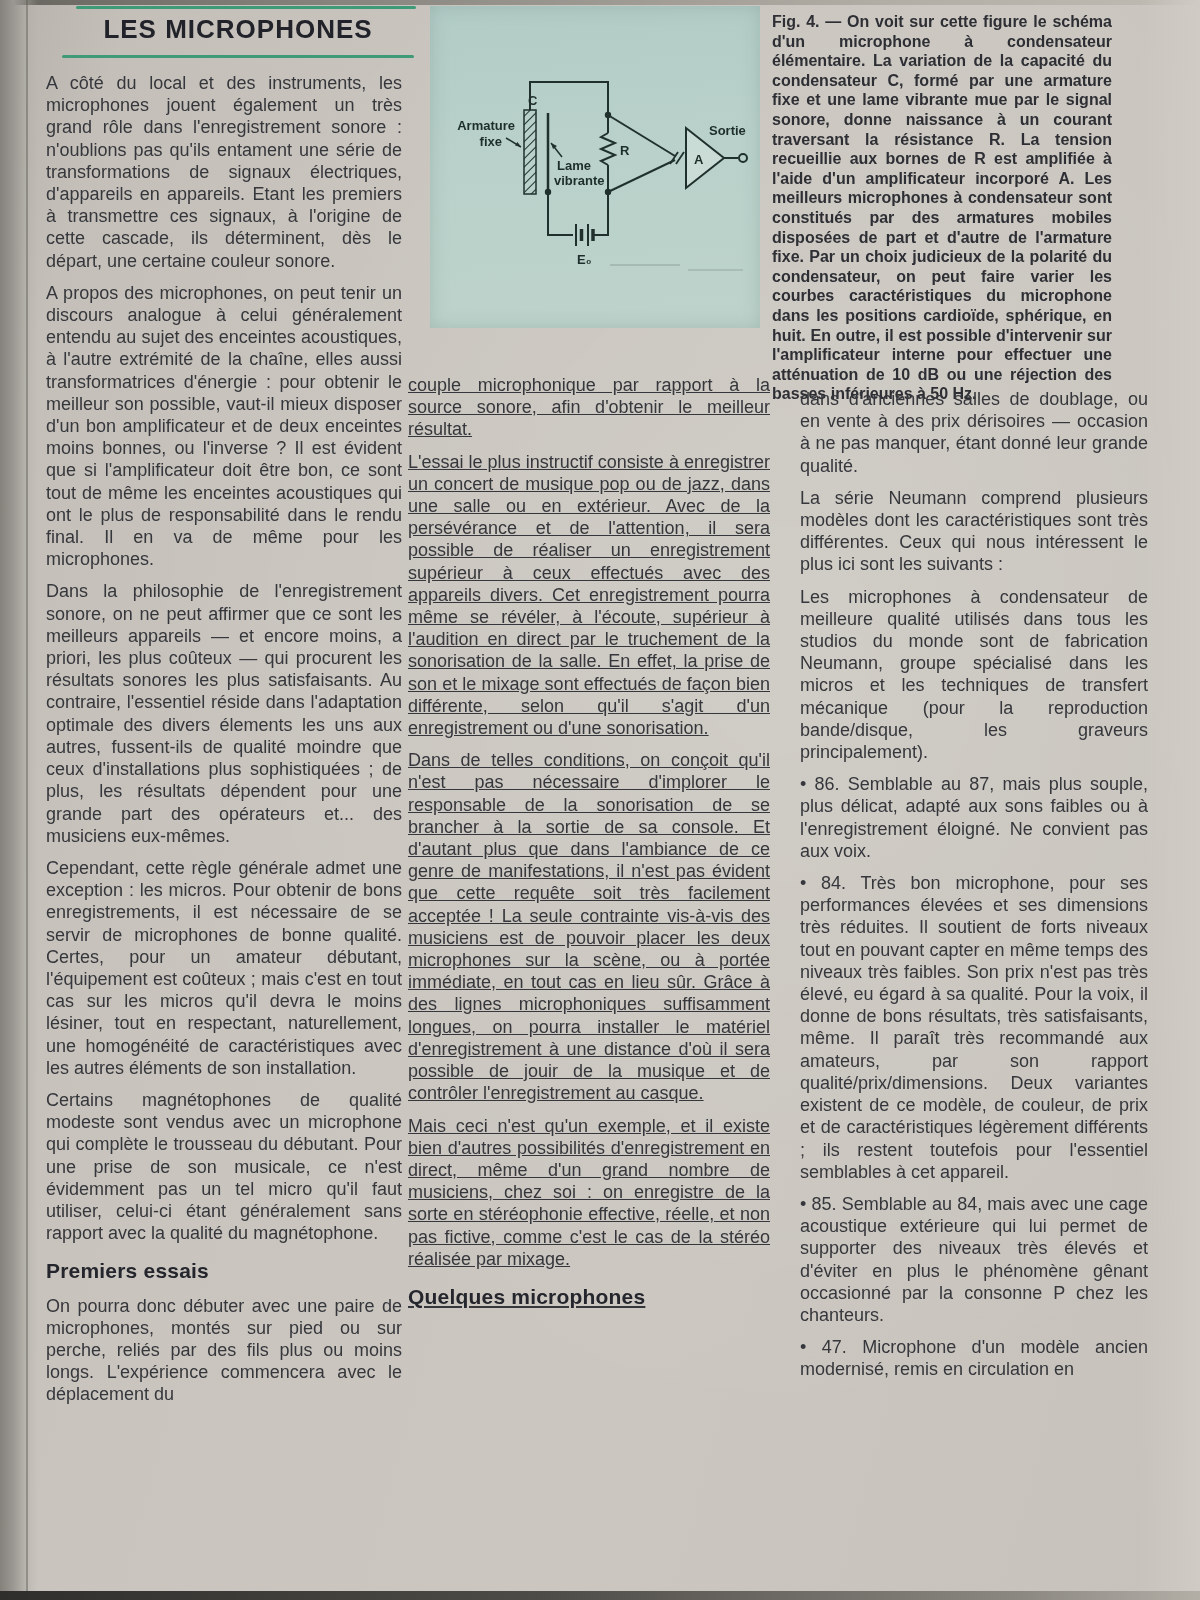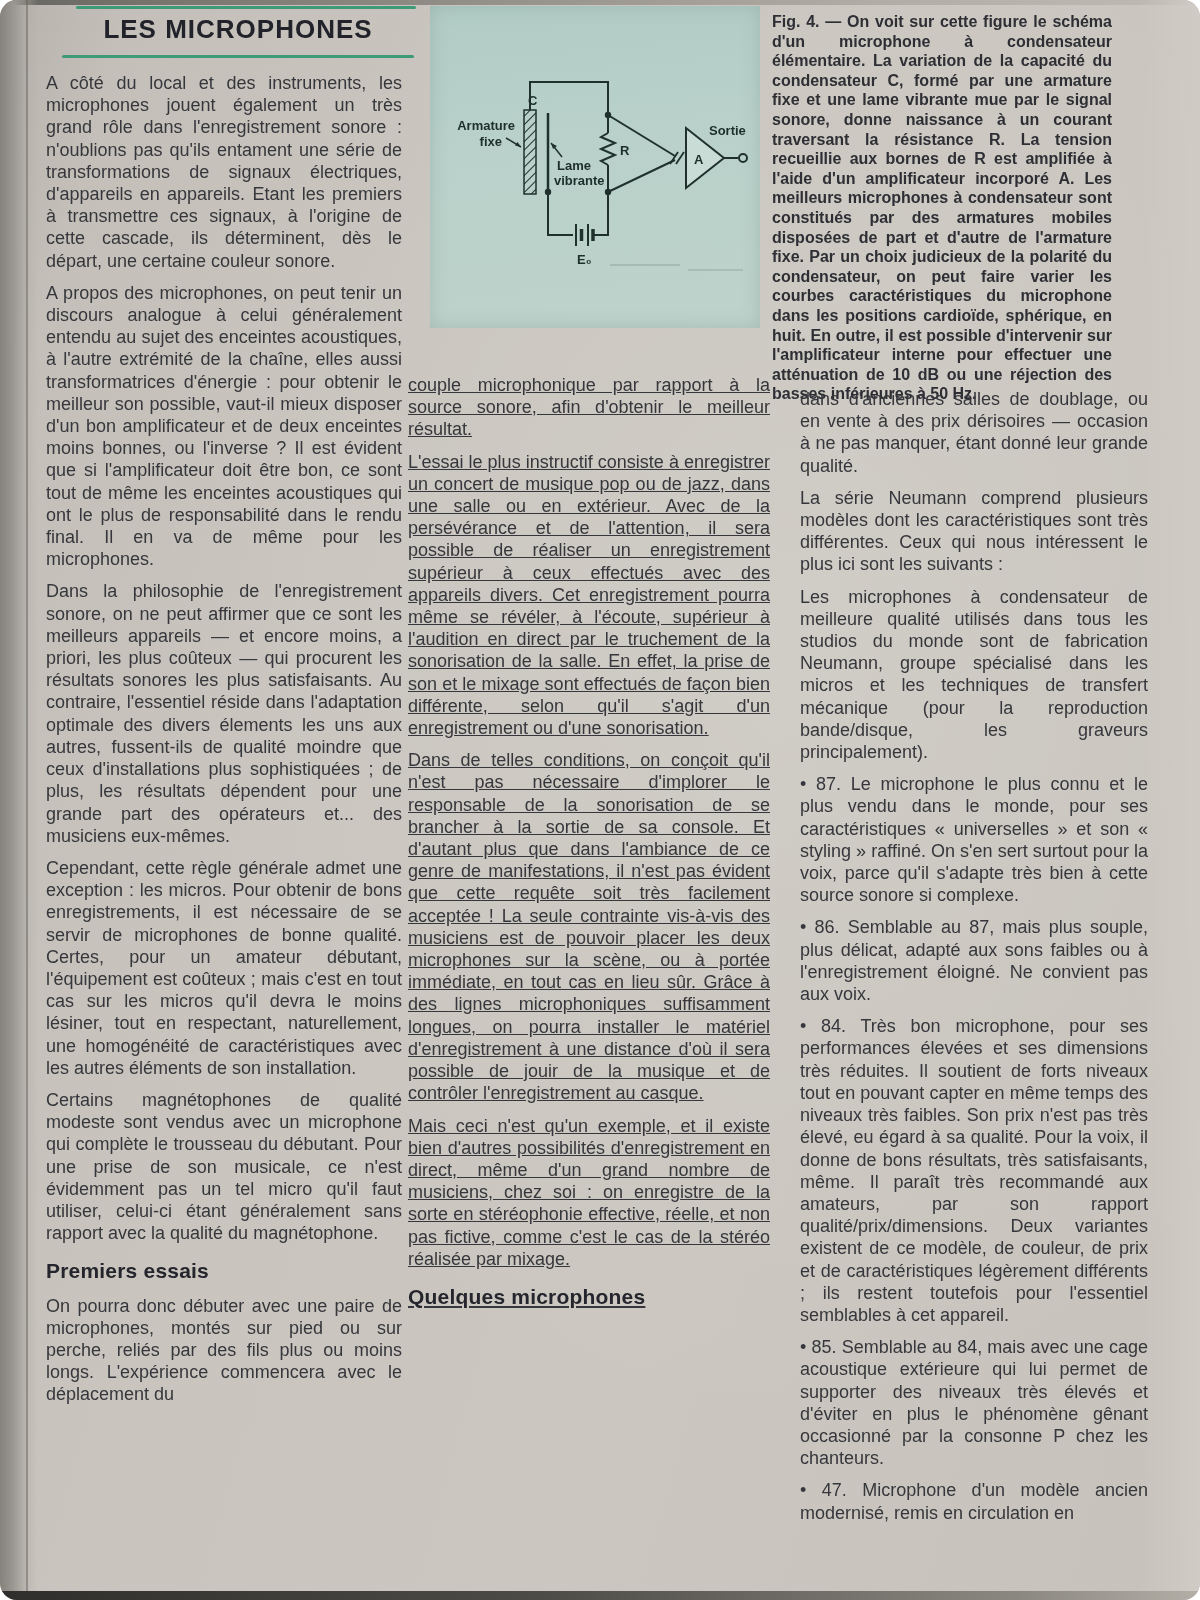--- a/index.html
+++ b/index.html
@@ -5,21 +5,20 @@
   html,body{margin:0;padding:0;}
   .page{
     position:relative;
     width:1200px;height:1600px;
     overflow:hidden;
     background:
       radial-gradient(ellipse at 65% 40%, rgba(255,255,255,0.10), rgba(0,0,0,0) 60%),
       linear-gradient(105deg, #b6b2ab 0%, #c4c0b9 8%, #c9c5be 30%, #cbc7c0 60%, #c7c3bc 100%);
     font-family:"Liberation Sans", sans-serif;
     color:#36373c;
-    border-radius:17px;
   }
   
   .edge-left{position:absolute;left:0;top:0;width:38px;height:100%;
     background:linear-gradient(to right,#85827c 0%,#9b9893 35%,rgba(175,172,165,0.35) 75%,rgba(175,172,165,0) 100%);}
   .edge-left:after{content:"";position:absolute;left:26px;top:0;width:2px;height:100%;background:rgba(92,90,85,0.45);}
   .edge-top{position:absolute;left:0;top:0;width:100%;height:5px;
     background:linear-gradient(to right,#5a5852,#8a8780 40%,#aeaaa2 75%,#bdb9b1);opacity:.85;}
   .edge-bottom{position:absolute;left:0;bottom:0;width:100%;height:9px;
     background:linear-gradient(to right,#2f2e2c,#4d4b47 45%,#8b8881 85%,#b3afa7);}
   .edge-right{position:absolute;right:0;top:0;width:60px;height:100%;
@@ -149,21 +148,20 @@
     <p>L'essai le plus instructif consiste à enregistrer un concert de musique pop ou de jazz, dans une salle ou en extérieur. Avec de la persévérance et de l'attention, il sera possible de réaliser un enregistrement supérieur à ceux effectués avec des appareils divers. Cet enregistrement pourra même se révéler, à l'écoute, supérieur à l'audition en direct par le truchement de la sonorisation de la salle. En effet, la prise de son et le mixage sont effectués de façon bien différente, selon qu'il s'agit d'un enregistrement ou d'une sonorisation.</p>
     <p>Dans de telles conditions, on conçoit qu'il n'est pas nécessaire d'implorer le responsable de la sonorisation de se brancher à la sortie de sa console. Et d'autant plus que dans l'ambiance de ce genre de manifestations, il n'est pas évident que cette requête soit très facilement acceptée ! La seule contrainte vis-à-vis des musiciens est de pouvoir placer les deux microphones sur la scène, ou à portée immédiate, en tout cas en lieu sûr. Grâce à des lignes microphoniques suffisamment longues, on pourra installer le matériel d'enregistrement à une distance d'où il sera possible de jouir de la musique et de contrôler l'enregistrement au casque.</p>
     <p>Mais ceci n'est qu'un exemple, et il existe bien d'autres possibilités d'enregistrement en direct, même d'un grand nombre de musiciens, chez soi : on enregistre de la sorte en stéréophonie effective, réelle, et non pas fictive, comme c'est le cas de la stéréo réalisée par mixage.</p>
     <div class="section-heading">Quelques microphones</div>
   </div>
 
   <div class="col col-3">
     <p>dans d'anciennes salles de doublage, ou en vente à des prix dérisoires — occasion à ne pas manquer, étant donné leur grande qualité.</p>
     <p>La série Neumann comprend plusieurs modèles dont les caractéristiques sont très différentes. Ceux qui nous intéressent le plus ici sont les suivants :</p>
     <p>Les microphones à condensateur de meilleure qualité utilisés dans tous les studios du monde sont de fabrication Neumann, groupe spécialisé dans les micros et les techniques de transfert mécanique (pour la reproduction bande/disque, les graveurs principalement).</p>
-    <p>•  87.  Le microphone le plus connu et le plus vendu dans le monde, pour ses caractéristiques « universelles » et son « styling » raffiné. On s'en sert surtout pour la voix, parce qu'il s'adapte très bien à cette source sonore si complexe.</p>
     <p>•  86.  Semblable au 87, mais plus souple, plus délicat, adapté aux sons faibles ou à l'enregistrement éloigné. Ne convient pas aux voix.</p>
     <p>•  84.  Très bon microphone, pour ses performances élevées et ses dimensions très réduites. Il soutient de forts niveaux tout en pouvant capter en même temps des niveaux très faibles. Son prix n'est pas très élevé, eu égard à sa qualité. Pour la voix, il donne de bons résultats, très satisfaisants, même. Il paraît très recommandé aux amateurs, par son rapport qualité/prix/dimensions. Deux variantes existent de ce modèle, de couleur, de prix et de caractéristiques légèrement différents ; ils restent toutefois pour l'essentiel semblables à cet appareil.</p>
     <p>•  85.  Semblable au 84, mais avec une cage acoustique extérieure qui lui permet de supporter des niveaux très élevés et d'éviter en plus le phénomène gênant occasionné par la consonne P chez les chanteurs.</p>
     <p>•  47.  Microphone d'un modèle ancien modernisé, remis en circulation en</p>
   </div>
 
   <div class="edge-bottom"></div>
 </div>
 
 </body></html>

